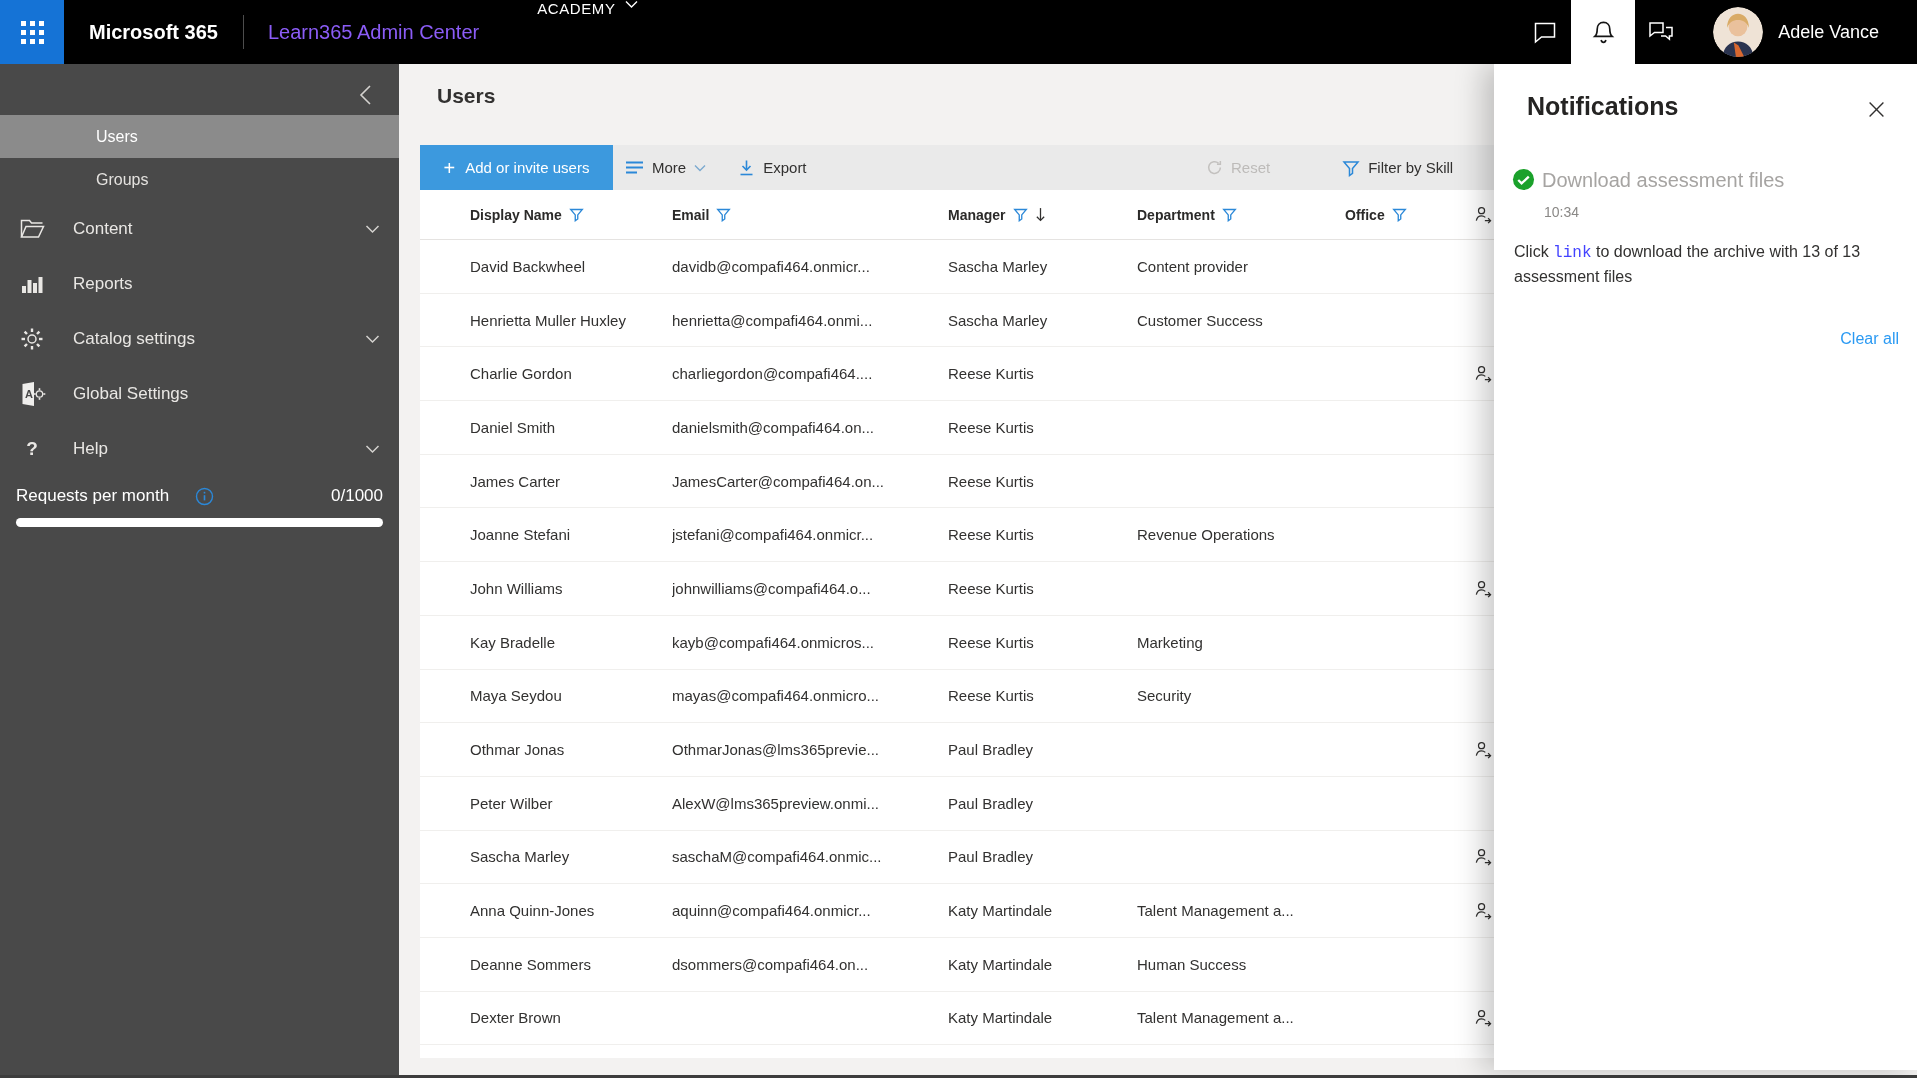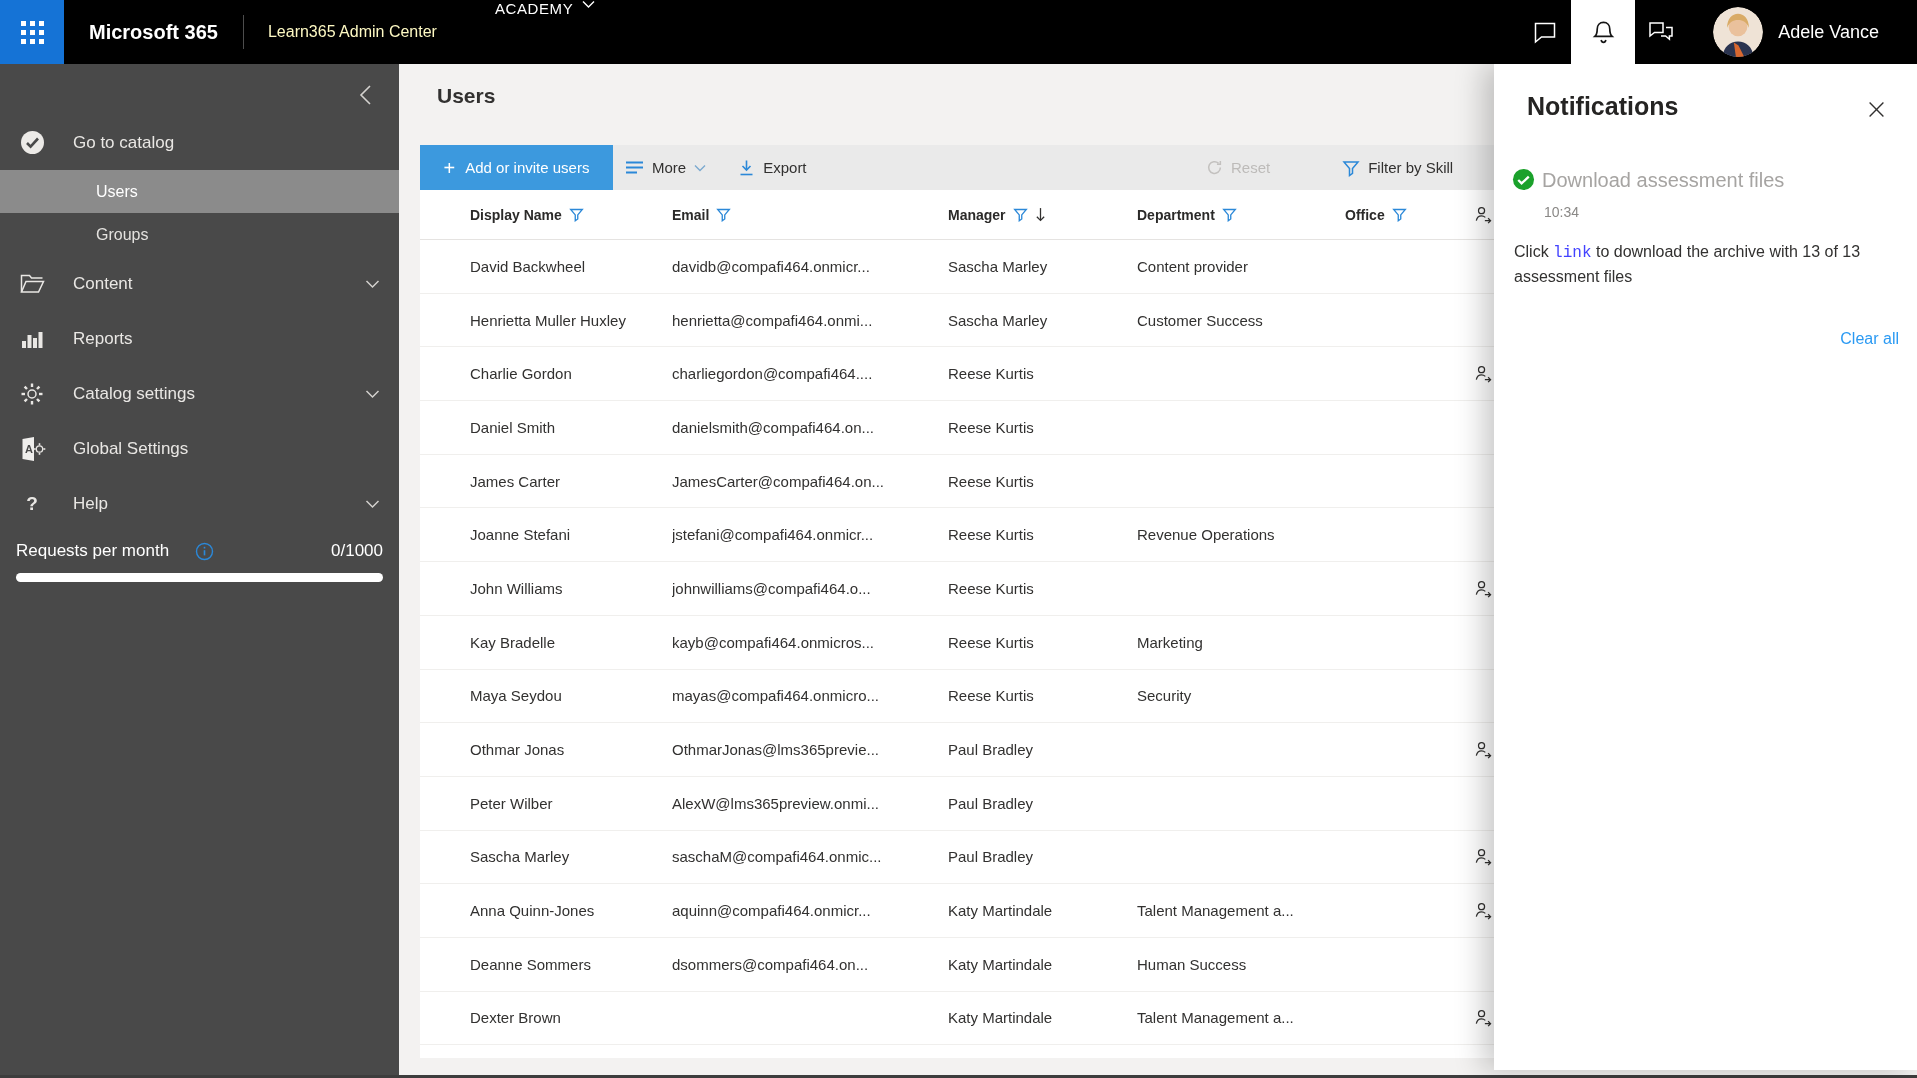--- a/index.html
+++ b/index.html
@@ -8,21 +8,21 @@
          font-family:"Liberation Sans", sans-serif; color:#323130; }
   button { font-family:inherit; border:none; background:none; cursor:pointer; text-align:left; }
 
   
   .topbar { position:absolute; left:0; top:0; width:1917px; height:64px; background:#000; display:flex; align-items:center; z-index:30; }
   .waffle { width:64px; height:64px; background:#1573d6; display:flex; align-items:center; justify-content:center; flex:0 0 auto; }
   .waffle-grid { display:grid; grid-template-columns:repeat(3,5px); grid-template-rows:repeat(3,5px); gap:4px; }
   .waffle-grid i { background:#fff; display:block; }
   .brand { color:#fff; font-size:20px; font-weight:600; margin-left:25px; }
   .tb-divider { width:1px; height:34px; background:#4d4d4d; margin:0 24px 0 25px; }
-  .app-title { color:#fef9c3; font-size:16px; font-weight:400; }
+  .app-title { color:#8b5cf6; font-size:20px; font-weight:400; }
   .tenant { display:flex; align-items:flex-start; gap:9px; margin-left:58px; color:#fff; font-size:15px; letter-spacing:0.6px; height:64px; }
   .tb-right { margin-left:auto; display:flex; align-items:center; height:64px; }
   .tb-icon-btn { width:52px; height:64px; display:flex; align-items:center; justify-content:center; }
   .tb-icon-btn.bell-active { width:64px; background:#fff; }
   .account { display:flex; align-items:center; gap:15px; height:64px; padding:0 38px 0 26px; }
   .avatar { width:50px; height:50px; border-radius:50%; overflow:hidden; display:block; }
   .account-name { color:#fff; font-size:18px; }
 
   
   .sidebar { position:absolute; left:0; top:64px; width:399px; height:1014px; background:#494949; z-index:10; }
@@ -137,29 +137,20 @@
 </header>
 
 <nav class="sidebar">
   <button class="collapse">
     <svg width="20" height="24" viewBox="0 0 20 24">
         <path d="M14 3 L5 12 l9 9" fill="none" stroke="#d4d2cf" stroke-width="1.6"></path>
       </svg>
   </button>
   <div class="nav-list">
 
-    <button class="nav-item">
-      <span class="nicon">
-        <svg width="27" height="27" viewBox="0 0 27 27">
-            <circle cx="13.5" cy="13.5" r="11.5" fill="#eceae7"></circle>
-            <path d="M8 14 l3.6 3.6 L19 9.5" fill="none" stroke="#494949" stroke-width="2.6"></path>
-          </svg>
-      </span>
-      <span class="nlabel">Go to catalog</span>
-    </button>
 
 
 
     <button class="nav-sub selected">
       <span>Users</span>
     </button>
     <button class="nav-sub">
       <span>Groups</span>
     </button>
 

